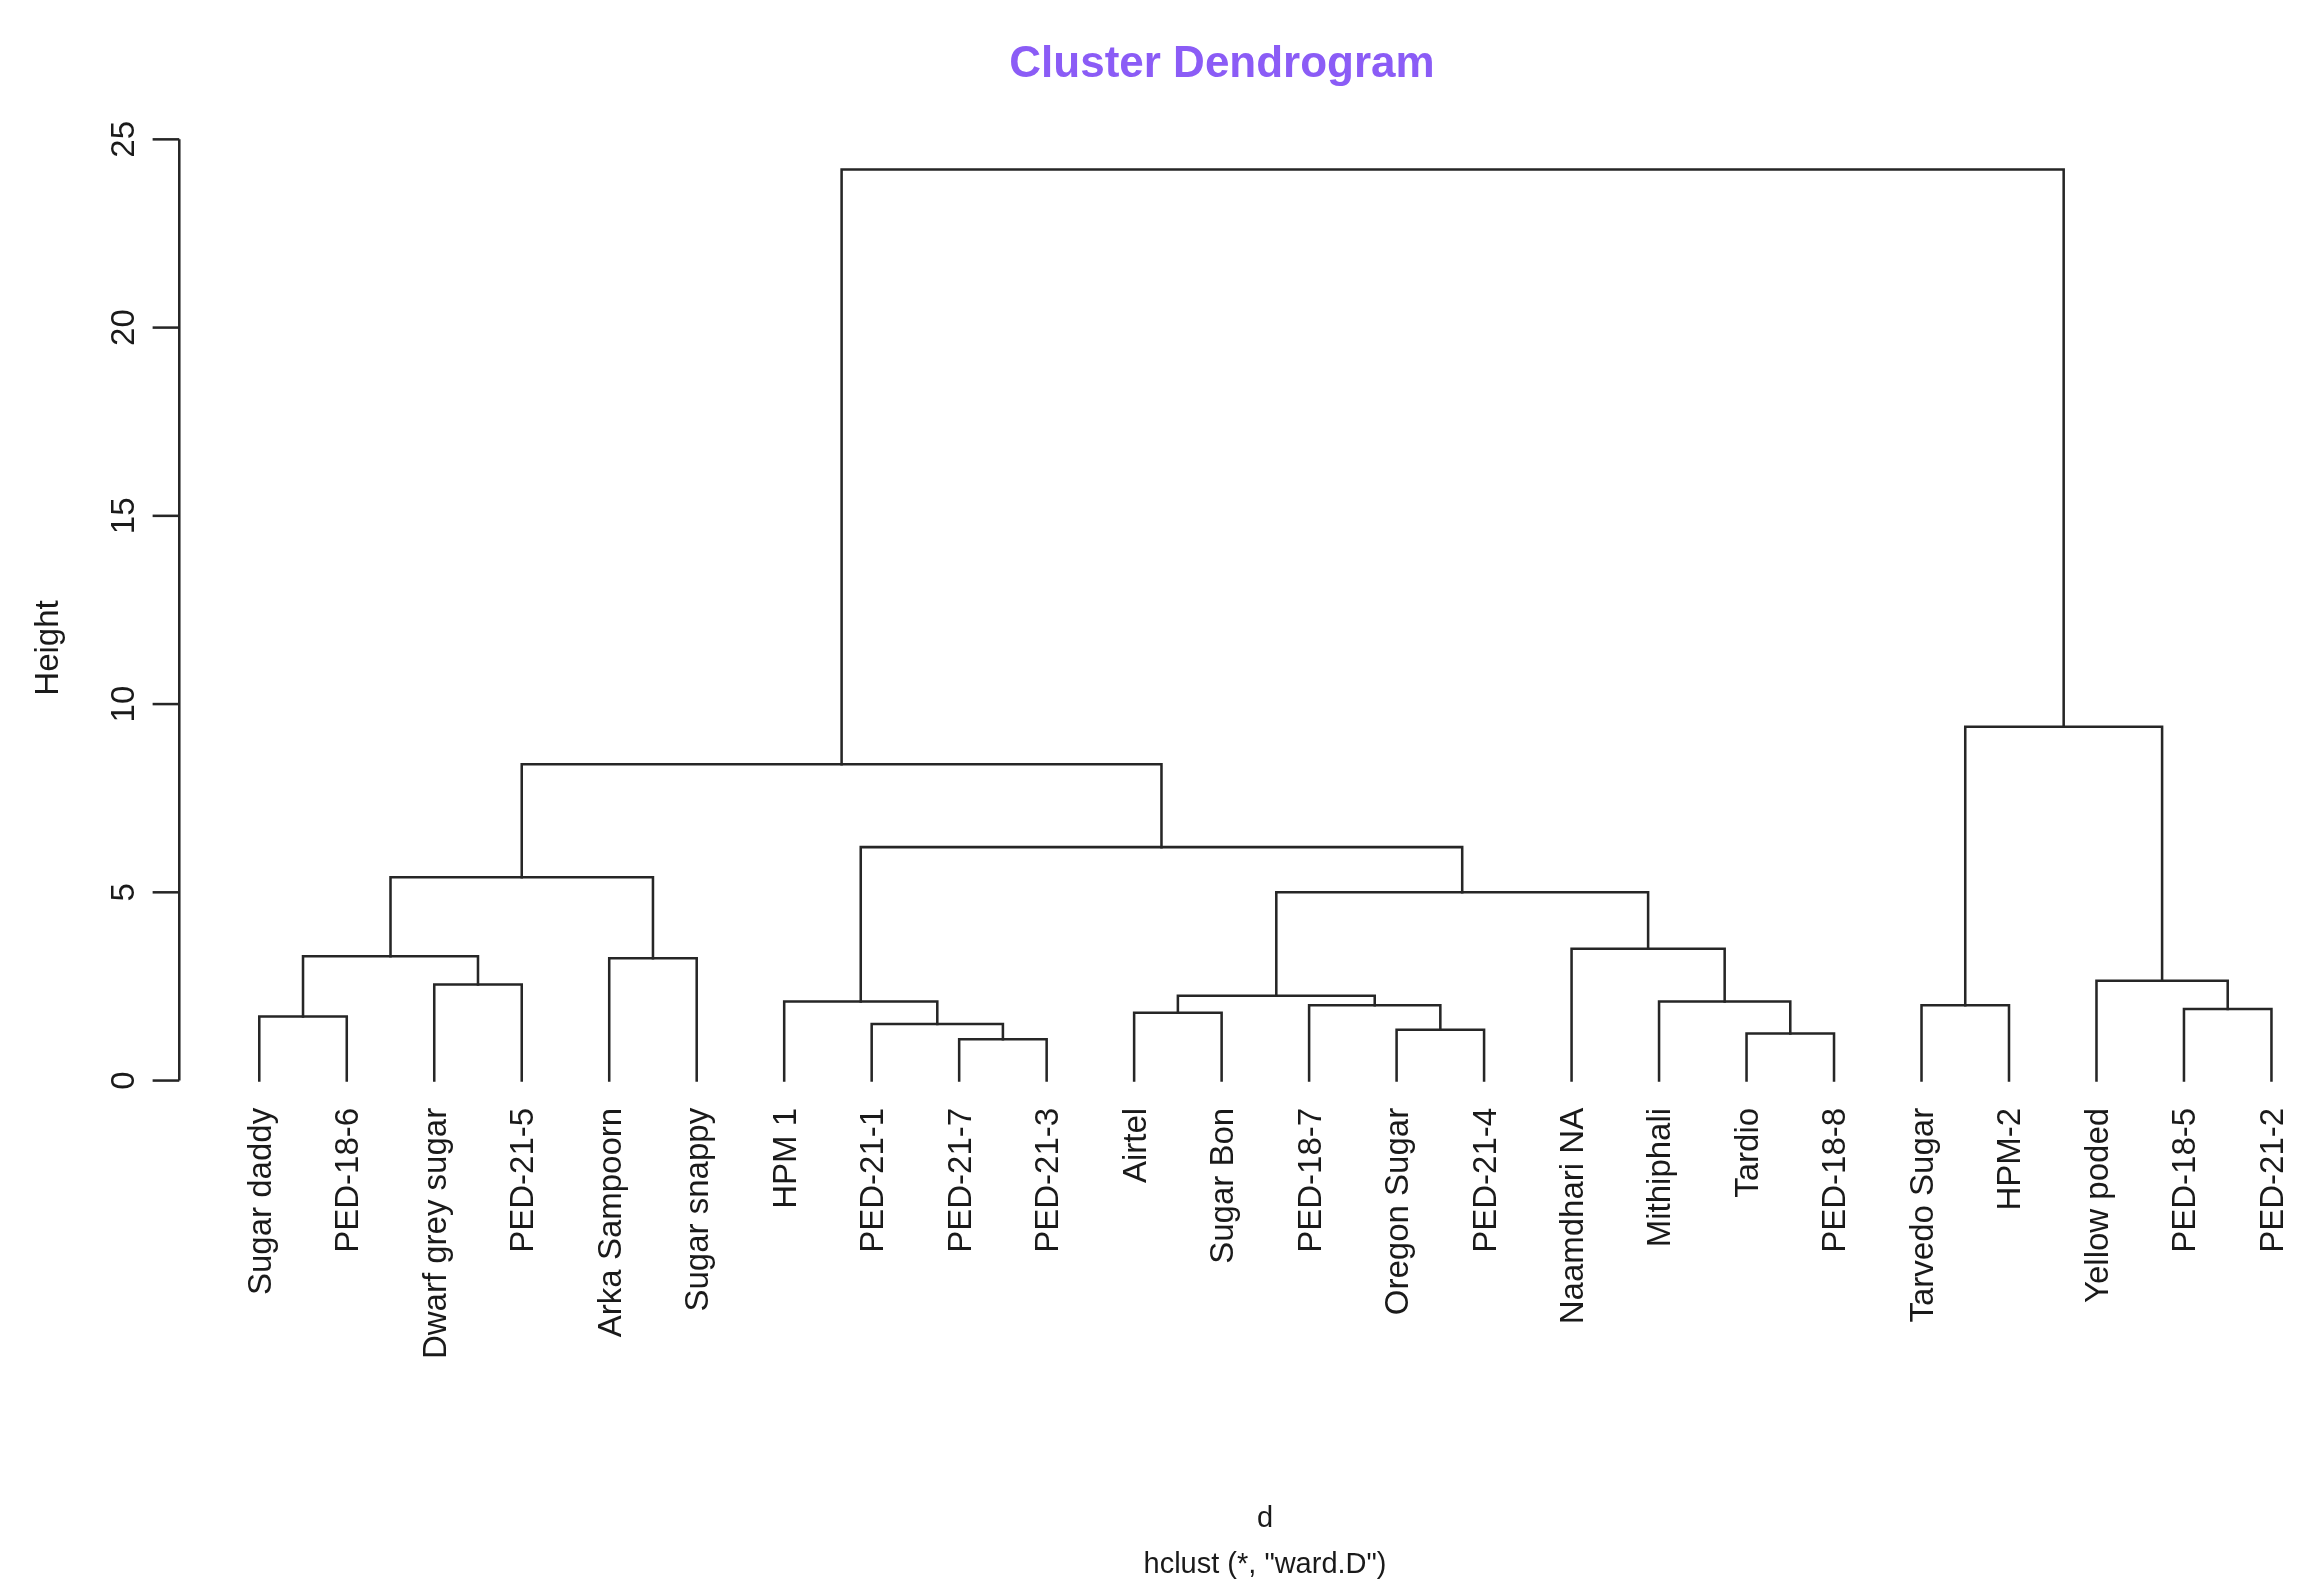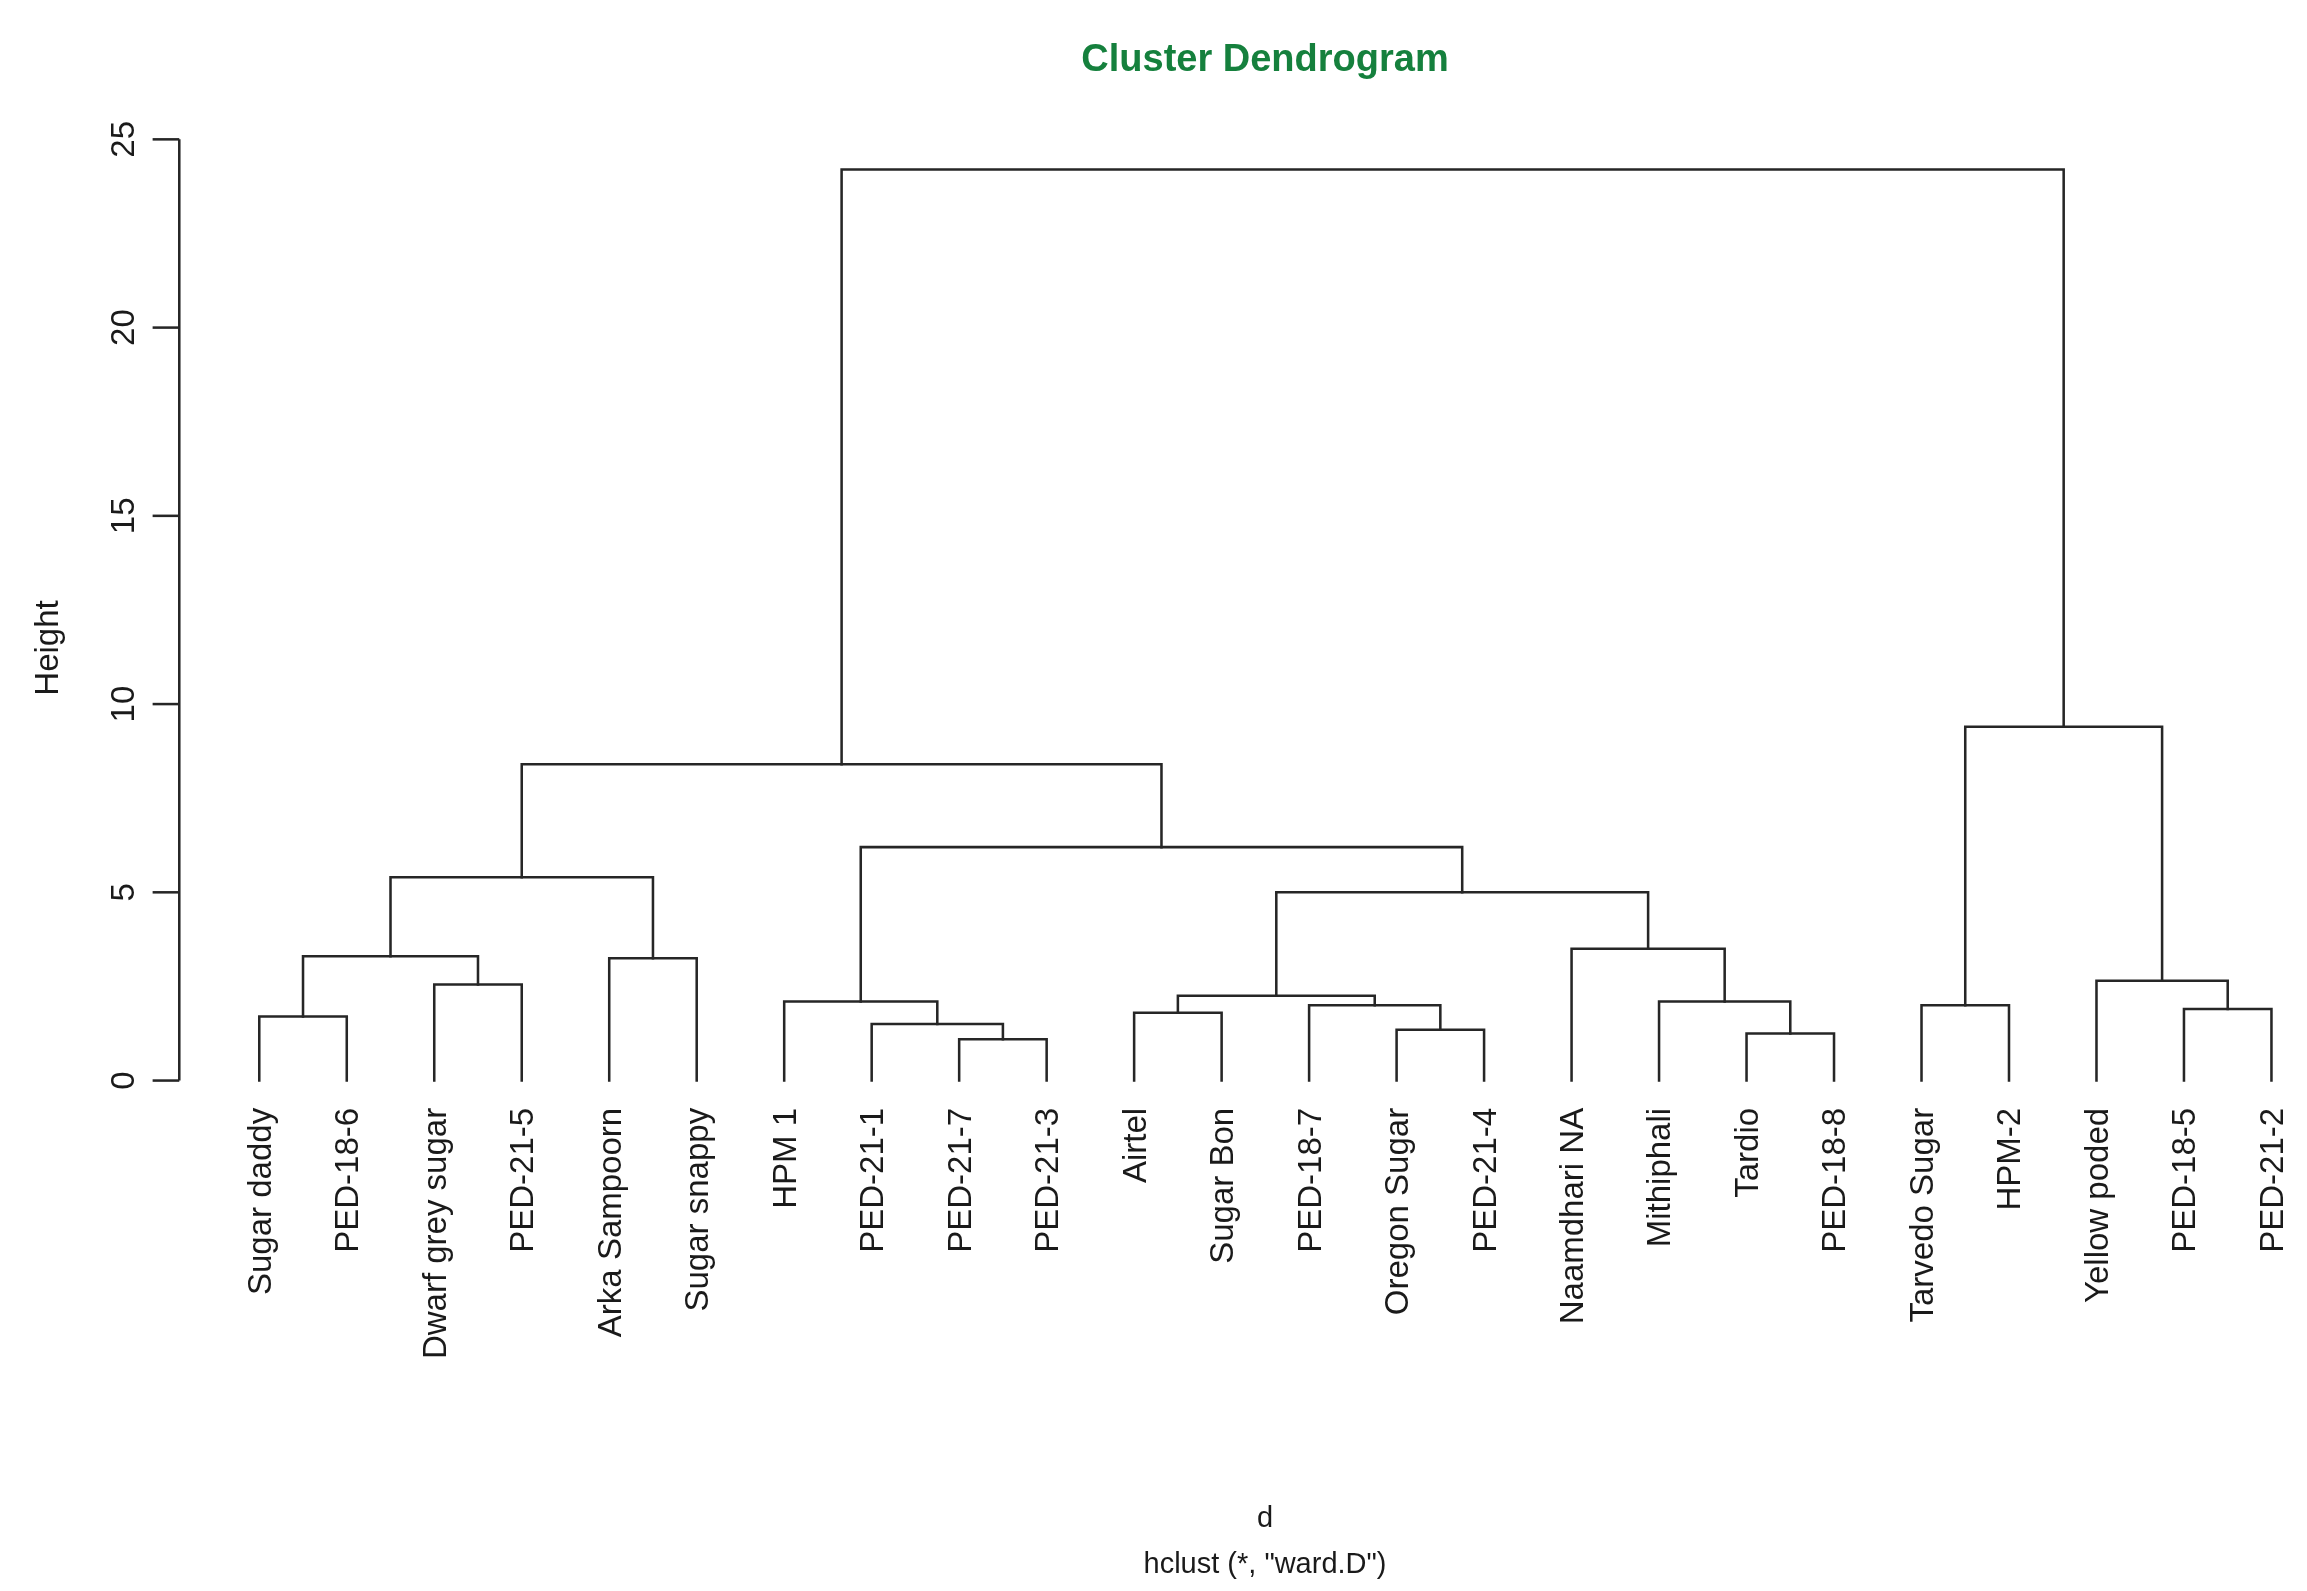--- a/index.html
+++ b/index.html
@@ -7,25 +7,25 @@
     position: relative;
     width: 2307px;
     height: 1591px;
     background: #ffffff;
     font-family: "Liberation Sans", sans-serif;
     overflow: hidden;
   }
   .chart-title {
     position: absolute;
     top: 37px;
-    left: 1265px;
+    left: 1222px;
     transform: translateX(-50%);
-    font-size: 38px;
+    font-size: 44px;
     font-weight: bold;
-    color: #15803d;
+    color: #8b5cf6;
     white-space: nowrap;
   }
   .y-axis-title {
     position: absolute;
     left: 47px;
     top: 648px;
     transform: translate(-50%, -50%) rotate(-90deg);
     font-size: 33px;
     color: #1a1a1a;
     white-space: nowrap;

